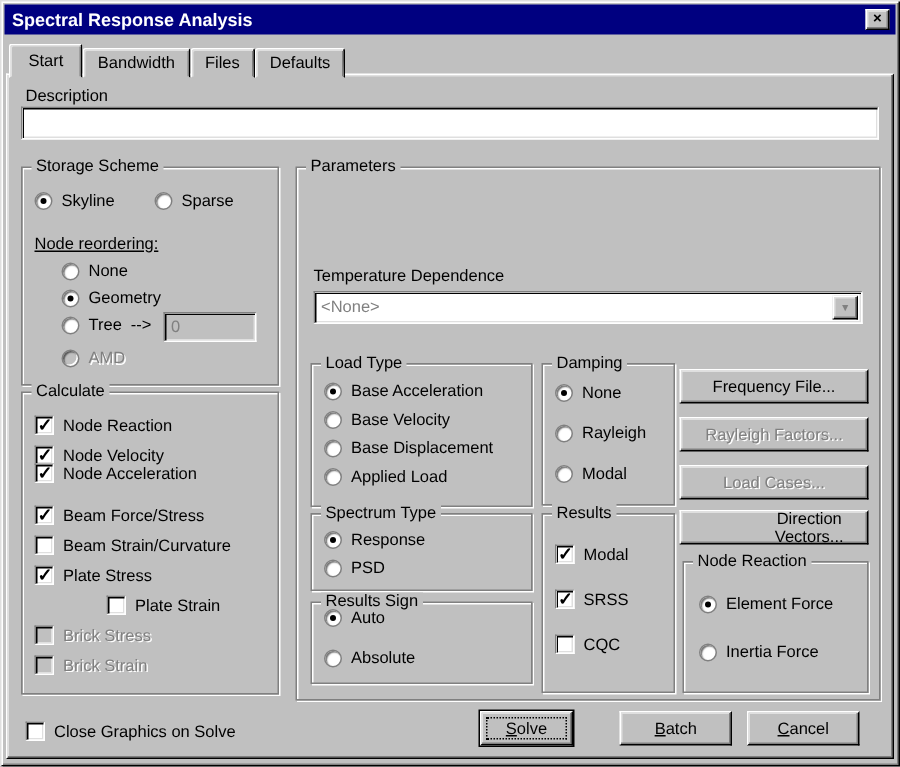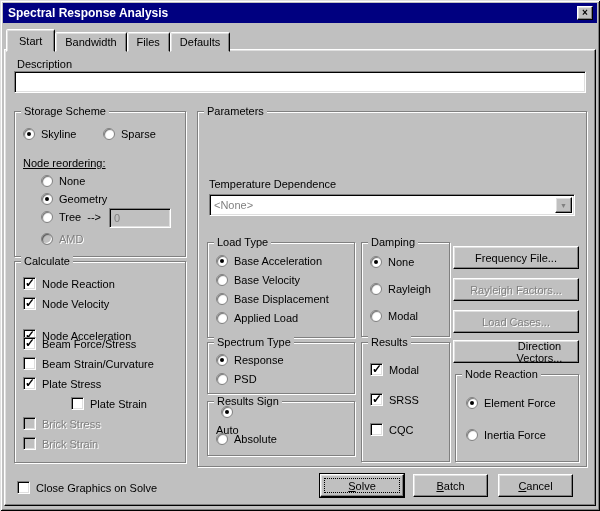--- a/index.html
+++ b/index.html
@@ -117,21 +117,21 @@
     <div class="grp" style="left:9px;top:211px;width:172px;height:202px;">
       <span class="grp-title">Calculate</span>
       <div class="row checked" style="left:8px;top:15px;">
         <span class="check"></span>
         <span class="lbl">Node Reaction</span>
       </div>
       <div class="row checked" style="left:8px;top:35px;text-align:right;">
         <span class="check"></span>
         <span class="lbl">Node Velocity</span>
       </div>
-      <div class="row checked" style="left:8px;top:67px;">
+      <div class="row checked" style="left:8px;top:47px;">
         <span class="check"></span>
         <span class="lbl">Node Acceleration</span>
       </div>
       <div class="row checked" style="left:8px;top:75px;">
         <span class="check"></span>
         <span class="lbl">Beam Force/Stress</span>
       </div>
       <div class="row" style="left:8px;top:95px;">
         <span class="check"></span>
         <span class="lbl">Beam Strain/Curvature</span>
@@ -206,21 +206,21 @@
           <span class="lbl">Response</span>
         </div>
         <div class="row" style="left:8px;top:30px;">
           <span class="radio"></span>
           <span class="lbl">PSD</span>
         </div>
       </div>
 
       <div class="grp" style="left:9px;top:289px;width:148px;height:55px;">
         <span class="grp-title">Results Sign</span>
-        <div class="row selected" style="left:8px;top:4px;flex-direction:column;">
+        <div class="row selected" style="left:8px;top:4px;">
           <span class="radio"></span>
           <span class="lbl">Auto</span>
         </div>
         <div class="row" style="left:8px;top:31px;">
           <span class="radio"></span>
           <span class="lbl">Absolute</span>
         </div>
       </div>
 
       <div class="grp" style="left:163px;top:230px;width:89px;height:120px;">
@@ -263,21 +263,21 @@
           <span class="lbl">Inertia Force</span>
         </div>
       </div>
     </div>
 
     <div class="row" style="left:12px;top:431px;">
       <span class="check"></span>
       <span class="lbl">Close Graphics on Solve</span>
     </div>
 
-    <div class="default-wrap" style="left:314px;top:423px;width:86px;height:25px;">
+    <div class="default-wrap" style="left:314px;top:423px;width:64px;height:25px;">
       <div class="btn">
         <span class="btn-label">Solve</span>
         <span class="focus-rect"></span>
       </div>
     </div>
     <div class="btn" style="left:408px;top:424px;width:75px;height:23px;">
       <span class="btn-label">Batch</span>
     </div>
     <div class="btn" style="left:493px;top:424px;width:75px;height:23px;">
       <span class="btn-label">Cancel</span>

